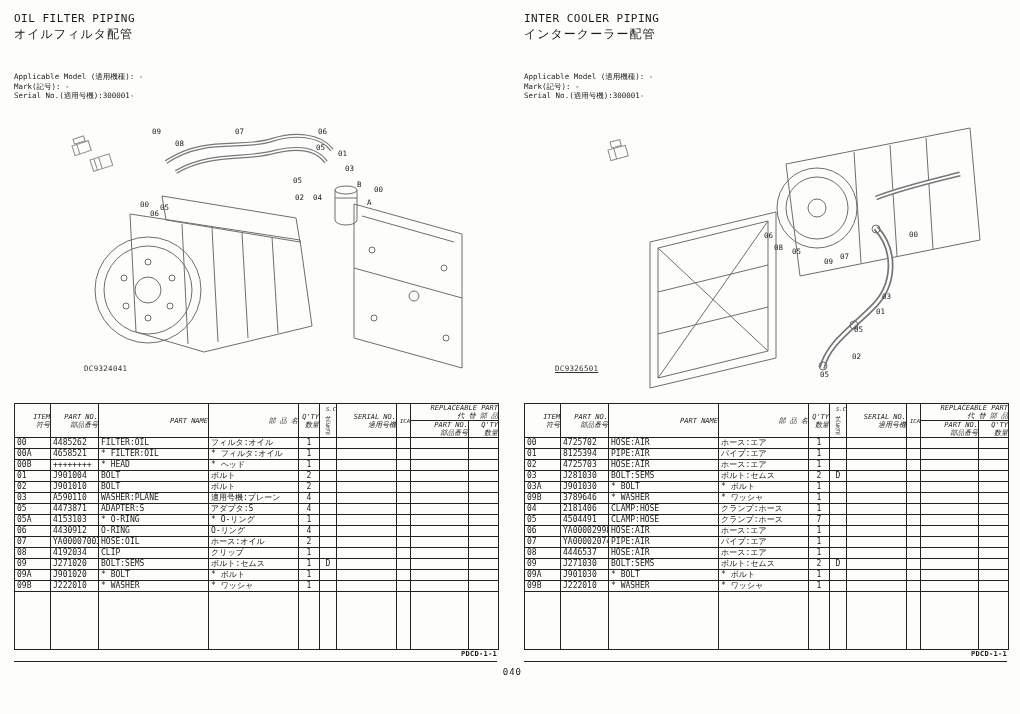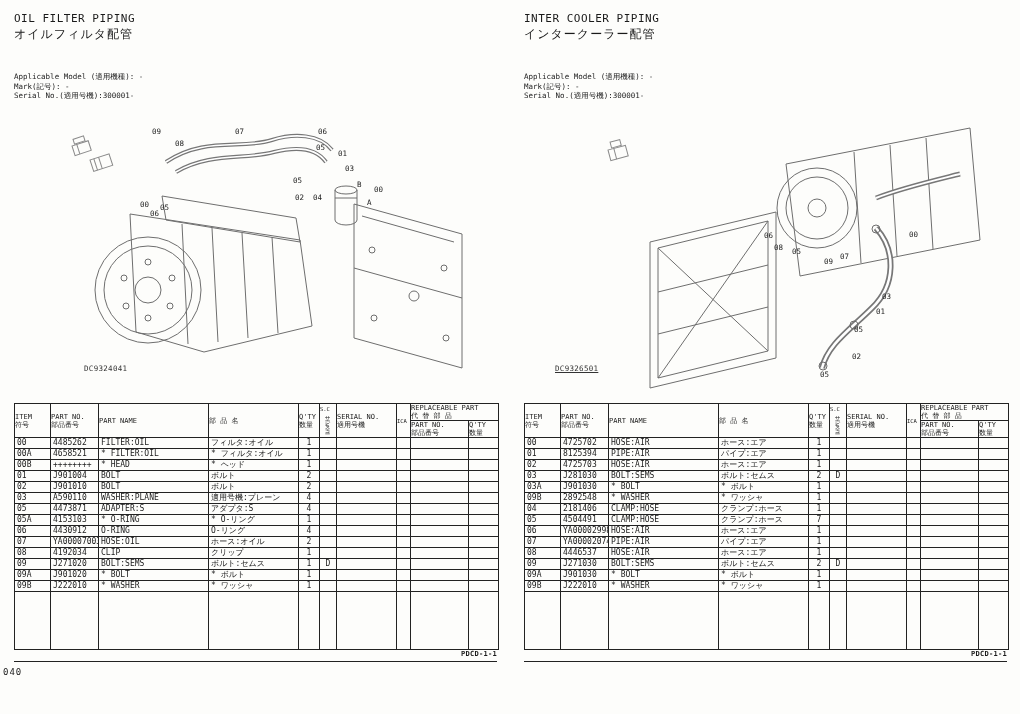--- a/index.html
+++ b/index.html
@@ -17,33 +17,33 @@
   .diagram { position:absolute; left:14px; top:100px; width:482px; height:300px; }
   .diagram svg { position:absolute; left:0; top:0; }
   .callout { position:absolute; font-size:7.5px; line-height:8px; color:#222; white-space:nowrap; }
   .dc-code { position:absolute; font-size:7.5px; color:#333; letter-spacing:.3px; }
   .pleft  .dc-code { left:70px; top:264px; }
   .pright .dc-code { left:31px; top:264px;text-decoration:underline; }
 
   table.parts-table { position:absolute; left:14px; top:403px; width:484px;
     border-collapse:collapse; table-layout:fixed; }
   .parts-table th, .parts-table td { border:1px solid #222; overflow:hidden; white-space:nowrap; }
-  .parts-table th { font-weight:normal; text-align:left; vertical-align:middle; padding:0; }
+  .parts-table th { font-weight:normal; text-align:right; vertical-align:middle; padding:0;font-style:italic; }
   .parts-table td { font-size:8px; line-height:10px; height:10px; padding:0 1px 0 2px; }
   .h-en { font-size:7px; line-height:8px; }
   .h-jp { font-size:7px; line-height:8px; }
   .h-tiny { font-size:5.5px; line-height:6px; }
   .vjp { writing-mode:vertical-rl; font-size:5.5px; line-height:6px; margin:0 auto; max-height:24px; overflow:hidden; letter-spacing:-1px; }
   thead tr.sub th { height:17px; }
   td.c4, td.c5 { text-align:center; padding:0; }
   tbody.fill td { height:58px; }
 
   .footer-code { position:absolute; right:13px; top:650px; font-size:7px; letter-spacing:.3px;font-weight:bold; }
   .footer-line { position:absolute; left:14px; right:13px; top:661px; border-top:1px solid #222; }
-  .page-number { position:absolute; left:3px; width:100%; top:667px; text-align:left; font-size:9px; letter-spacing:1px; }
+  .page-number { position:absolute; left:12px; width:100%; top:667px; text-align:right; font-size:9px; letter-spacing:1px; }
 
   col.w-item{width:36px} col.w-pno{width:48px} col.w-pname{width:110px} col.w-pjp{width:90px}
   col.w-qty{width:21px} col.w-sc{width:17px} col.w-ser{width:60px} col.w-ica{width:14px}
   col.w-rpno{width:58px} col.w-rqty{width:30px}
 </style>
 </head>
 <body>
 
 <div class="page pleft">
   <div class="title-en">OIL FILTER PIPING</div>
@@ -544,21 +544,21 @@
           <td class="c3">* ボルト</td>
           <td class="c4">1</td>
           <td class="c5"></td>
           <td class="c6"></td>
           <td class="c7"></td>
           <td class="c8"></td>
           <td class="c9"></td>
         </tr>
         <tr>
           <td class="c0">09B</td>
-          <td class="c1">2892548</td>
+          <td class="c1">3789646</td>
           <td class="c2">* WASHER</td>
           <td class="c3">* ワッシャ</td>
           <td class="c4">1</td>
           <td class="c5"></td>
           <td class="c6"></td>
           <td class="c7"></td>
           <td class="c8"></td>
           <td class="c9"></td>
         </tr>
         <tr>

